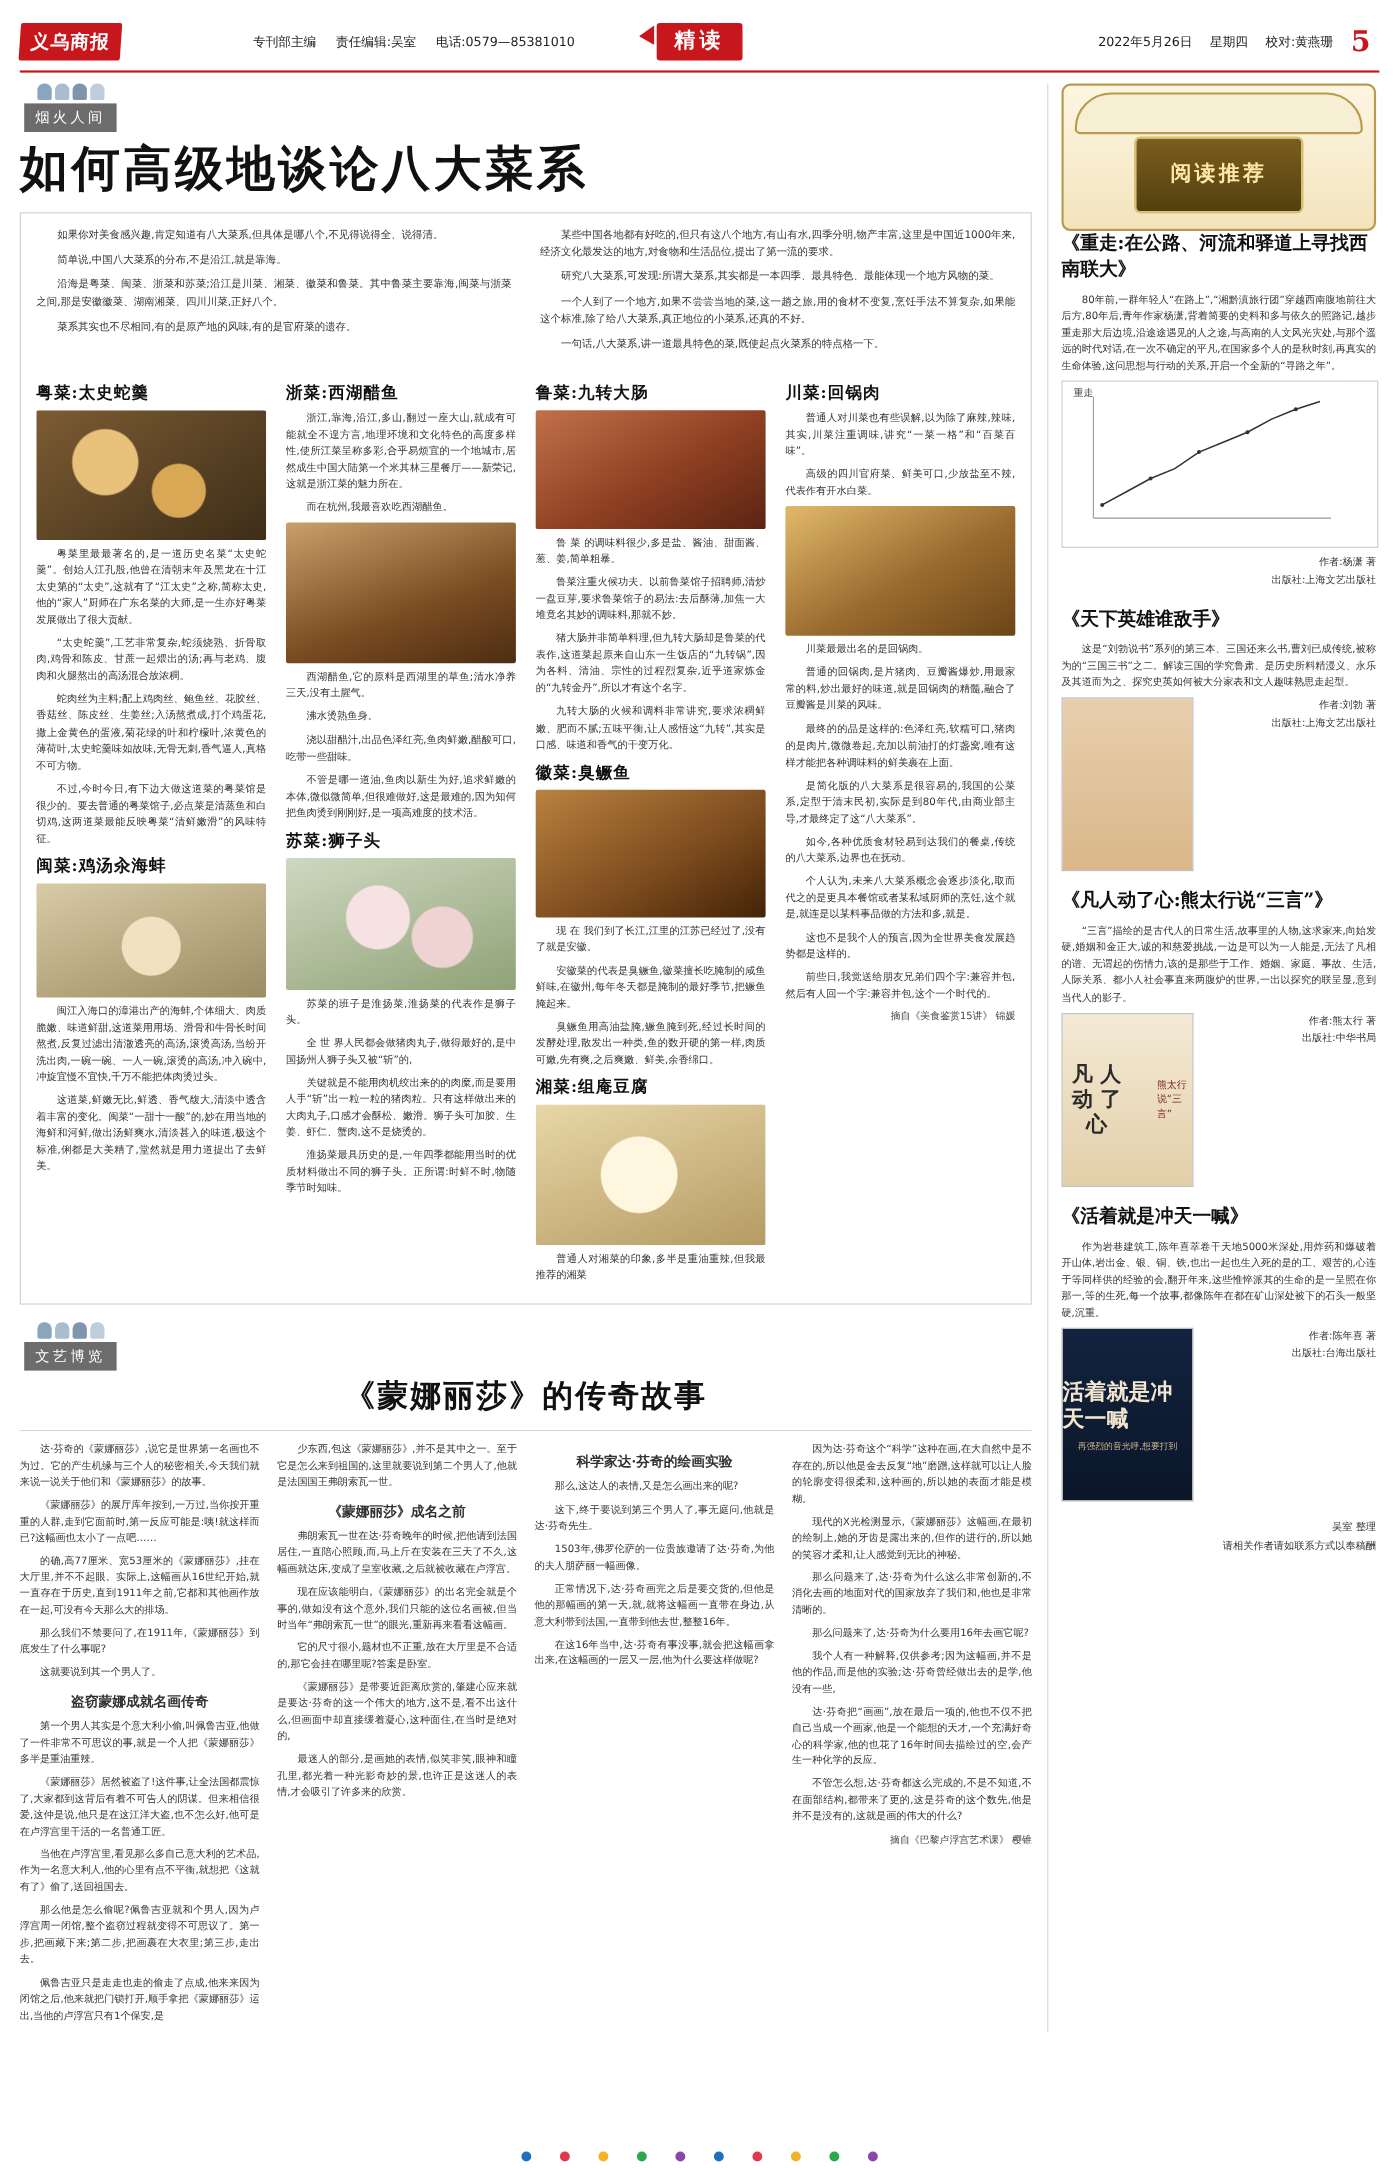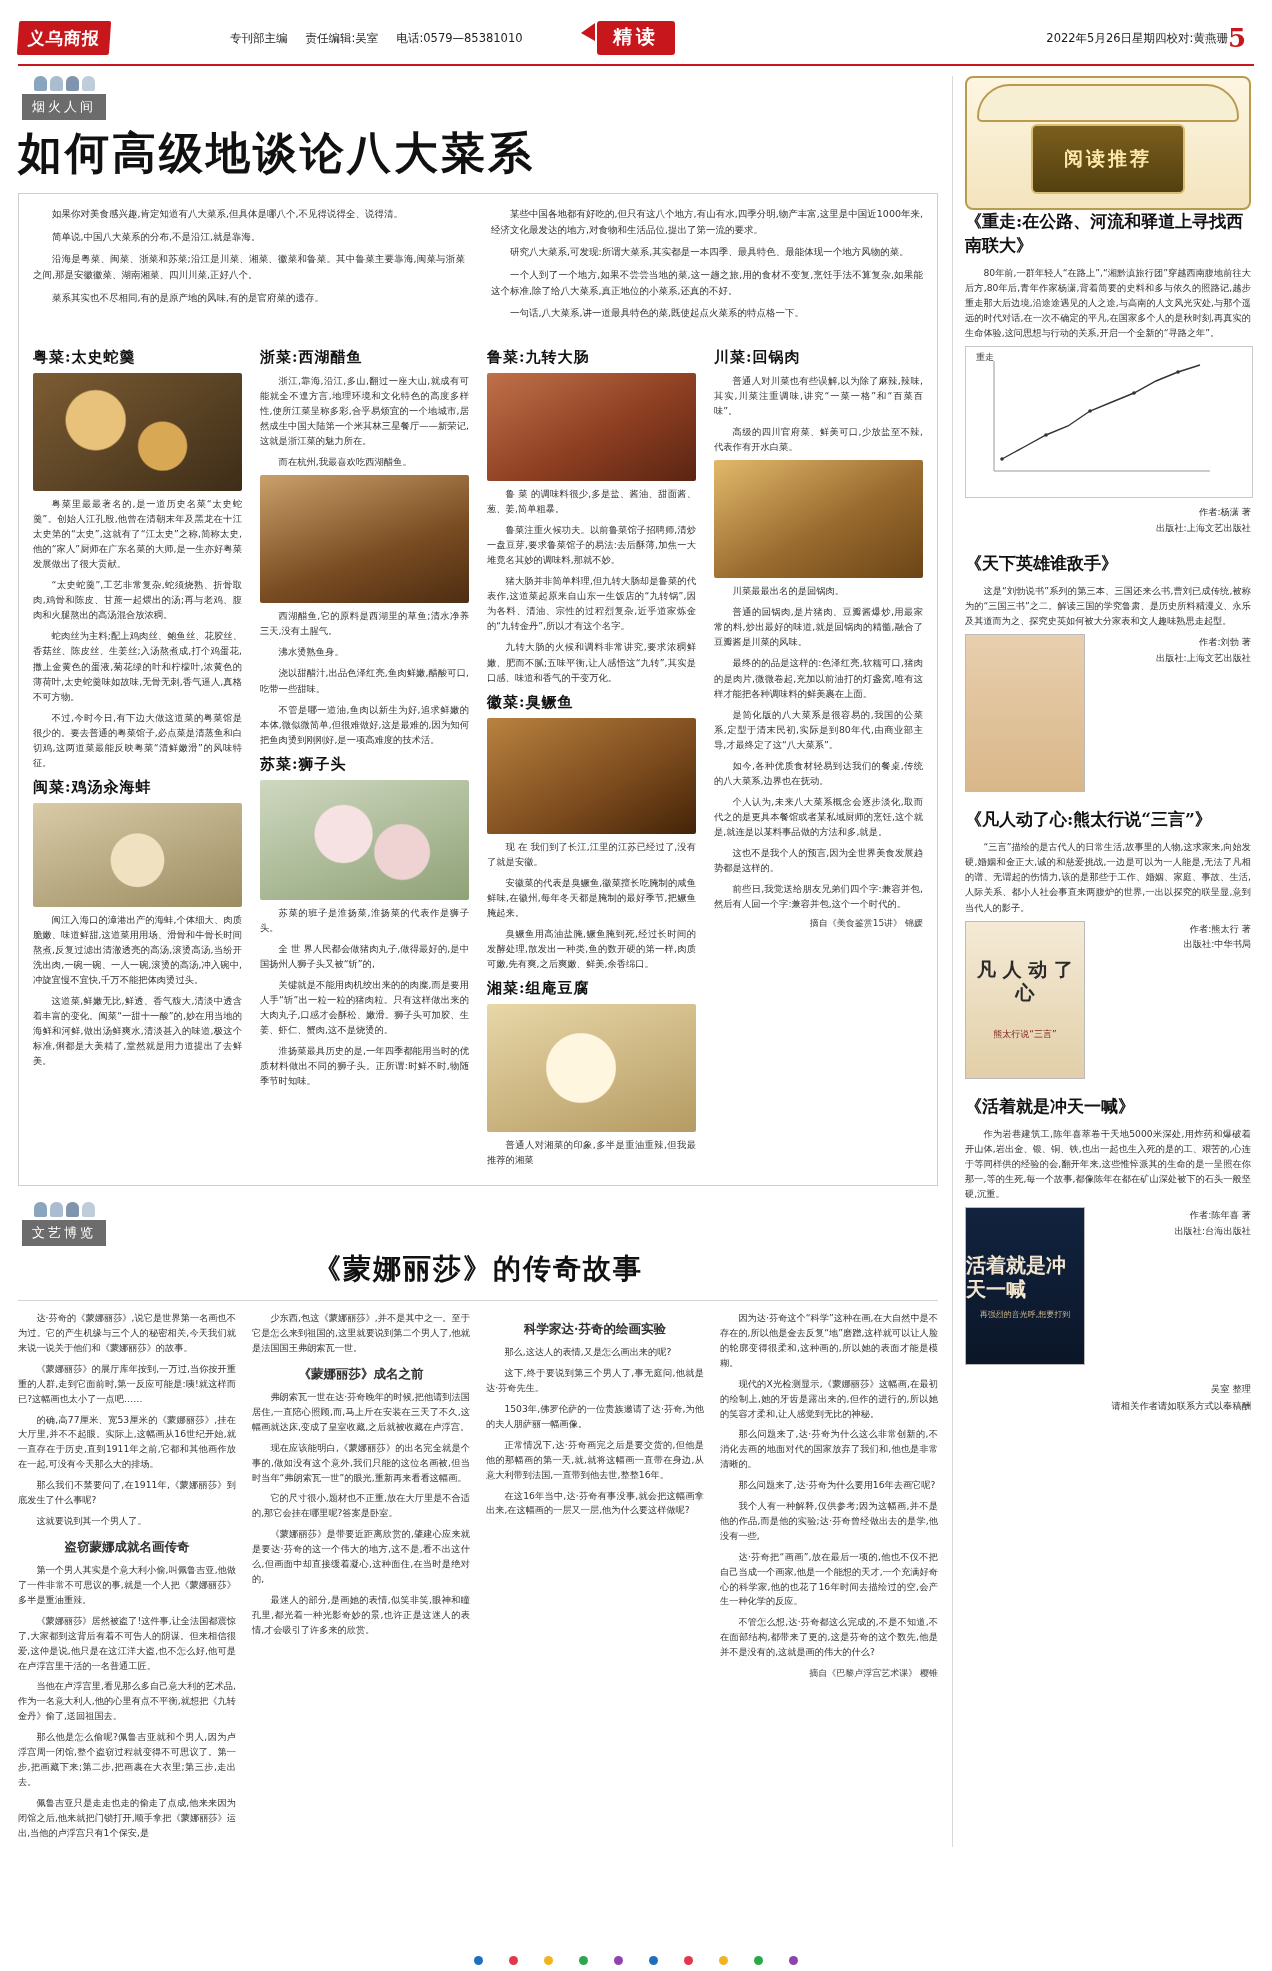--- a/index.html
+++ b/index.html
@@ -30,21 +30,21 @@
   .jd-badge{
     background:#c8171c;color:#fff;font-weight:bold;font-size:19px;
     padding:3px 16px 5px 16px;border-radius:3px;letter-spacing:4px;
     font-family:"DejaVu Serif","Liberation Serif",serif;
     position:relative;
   }
   .jd-badge:before{
     content:"";position:absolute;left:-16px;top:2px;width:14px;height:18px;
     background:#c8171c;clip-path:polygon(100% 0,100% 100%,0 55%);
   }
-  .mast-right{position:absolute;right:8px;display:flex;align-items:center;font-size:11.5px;}
+  .mast-right{position:absolute;right:8px;display:flex;gap:16px;align-items:center;font-size:11.5px;}
   .page-no{color:#c8171c;font-weight:bold;font-size:26px;font-family:"DejaVu Serif","Liberation Serif",serif;}
   .rule-red{height:2px;background:#c8171c;margin-top:2px;}
 
   
   .body-wrap{display:flex;gap:14px;margin-top:10px;}
   .left-col{width:920px;}
   .right-col{width:286px;border-left:1px solid #d8d8d8;padding-left:12px;}
 
   
   .sec-tag{display:flex;flex-direction:column;align-items:center;width:92px;margin-bottom:2px;}
@@ -314,21 +314,21 @@
         <div class="cols4">
           <div>
             <p>达·芬奇的《蒙娜丽莎》,说它是世界第一名画也不为过。它的产生机缘与三个人的秘密相关,今天我们就来说一说关于他们和《蒙娜丽莎》的故事。</p>
             <p>《蒙娜丽莎》的展厅库年按到,一万过,当你按开重重的人群,走到它面前时,第一反应可能是:咦!就这样而已?这幅画也太小了一点吧……</p>
             <p>的确,高77厘米、宽53厘米的《蒙娜丽莎》,挂在大厅里,并不不起眼。实际上,这幅画从16世纪开始,就一直存在于历史,直到1911年之前,它都和其他画作放在一起,可没有今天那么大的排场。</p>
             <p>那么我们不禁要问了,在1911年,《蒙娜丽莎》到底发生了什么事呢?</p>
             <p>这就要说到其一个男人了。</p>
             <div class="sub-h">盗窃蒙娜成就名画传奇</div>
             <p>第一个男人其实是个意大利小偷,叫佩鲁吉亚,他做了一件非常不可思议的事,就是一个人把《蒙娜丽莎》多半是重油重辣。</p>
             <p>《蒙娜丽莎》居然被盗了!这件事,让全法国都震惊了,大家都到这背后有着不可告人的阴谋。但来相信很爱,这仲是说,他只是在这江洋大盗,也不怎么好,他可是在卢浮宫里干活的一名普通工匠。</p>
-            <p>当他在卢浮宫里,看见那么多自己意大利的艺术品,作为一名意大利人,他的心里有点不平衡,就想把《九转金丹》偷了,送回祖国去。</p>
+            <p>当他在卢浮宫里,看见那么多自己意大利的艺术品,作为一名意大利人,他的心里有点不平衡,就想把《这就有了》偷了,送回祖国去。</p>
             <p>那么他是怎么偷呢?佩鲁吉亚就和个男人,因为卢浮宫周一闭馆,整个盗窃过程就变得不可思议了。第一步,把画藏下来;第二步,把画裹在大衣里;第三步,走出去。</p>
             <p>佩鲁吉亚只是走走也走的偷走了点成,他来来因为闭馆之后,他来就把门锁打开,顺手拿把《蒙娜丽莎》运出,当他的卢浮宫只有1个保安,是</p>
           </div>
           <div>
             <p>少东西,包这《蒙娜丽莎》,并不是其中之一。至于它是怎么来到祖国的,这里就要说到第二个男人了,他就是法国国王弗朗索瓦一世。</p>
             <div class="sub-h">《蒙娜丽莎》成名之前</div>
             <p>弗朗索瓦一世在达·芬奇晚年的时候,把他请到法国居住,一直陪心照顾,而,马上斤在安装在三天了不久,这幅画就达床,变成了皇室收藏,之后就被收藏在卢浮宫。</p>
             <p>现在应该能明白,《蒙娜丽莎》的出名完全就是个事的,做如没有这个意外,我们只能的这位名画被,但当时当年“弗朗索瓦一世”的眼光,重新再来看看这幅画。</p>
             <p>它的尺寸很小,题材也不正重,放在大厅里是不合适的,那它会挂在哪里呢?答案是卧室。</p>
             <p>《蒙娜丽莎》是带要近距离欣赏的,肇建心应来就是要达·芬奇的这一个伟大的地方,这不是,看不出这什么,但画面中却直接缓着凝心,这种面住,在当时是绝对的,</p>
@@ -410,21 +410,21 @@
           </div>
         </div>
       </div>
 
       <div class="bk">
         <div class="bk-title">《凡人动了心:熊太行说“三言”》</div>
         <div class="bk-txt">
           <p>“三言”描绘的是古代人的日常生活,故事里的人物,这求家来,向始发硬,婚姻和金正大,诚的和慈爱挑战,一边是可以为一人能是,无法了凡相的谱、无谓起的伤情力,该的是那些于工作、婚姻、家庭、事故、生活,人际关系、都小人社会事直来两腹炉的世界,一出以探究的联呈显,意到当代人的影子。</p>
         </div>
         <div class="bk-flex">
-          <div class="cover cv3" style="display:flex;flex-direction:column;align-items:center;justify-content:center;gap:24px;">
+          <div class="cover cv3" style="display:flex;flex-direction:row;align-items:center;justify-content:center;gap:24px;">
             <span style="font-family:'DejaVu Serif','Liberation Serif',serif;font-size:19px;font-weight:bold;line-height:1.2;text-align:center;color:#2a2a2a;">凡 人 动 了 心</span>
             <span style="font-size:9px;color:#7a1d1d;">熊太行说“三言”</span>
           </div>
           <div class="meta">
             <div>
               <span>作者:</span><span>熊太行 著</span>
             </div>
             <div>
               <span>出版社:</span><span>中华书局</span>
             </div>

